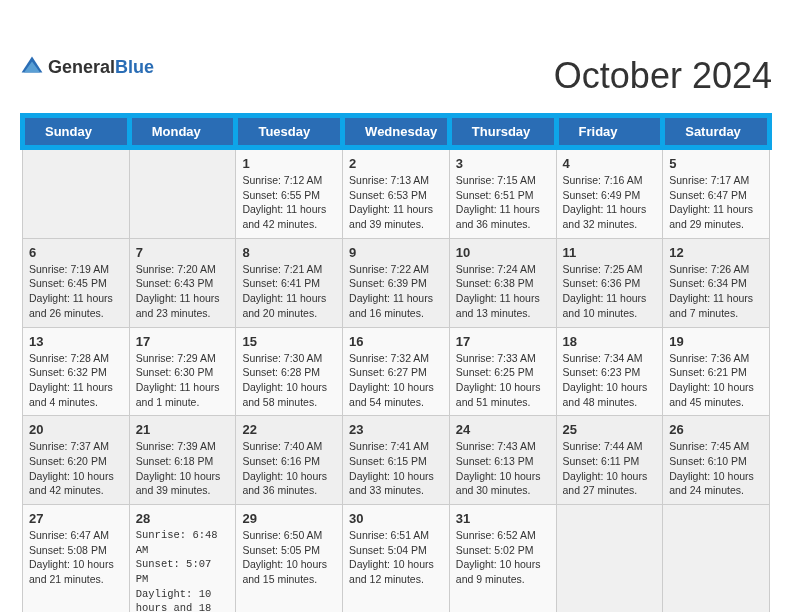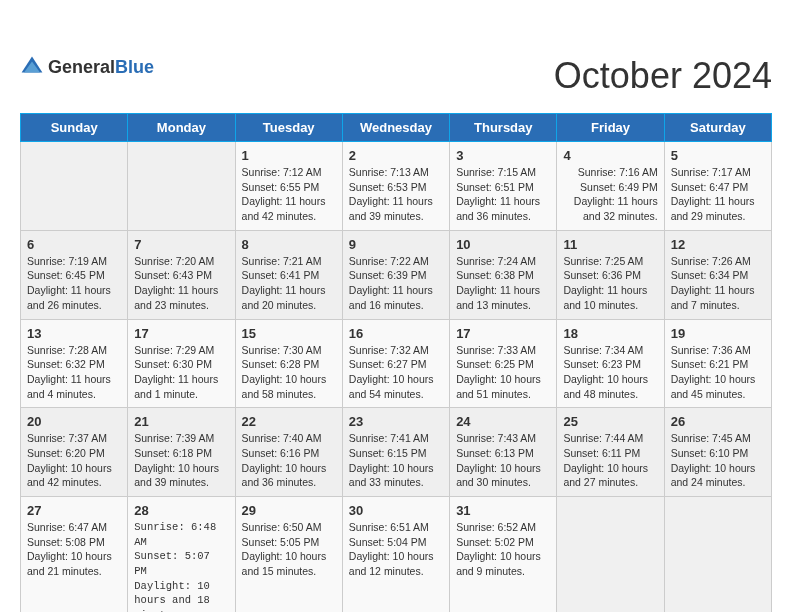--- a/index.html
+++ b/index.html
@@ -39,25 +39,25 @@
       color: #555;
     }
     table {
       width: 100%;
       border-collapse: collapse;
       table-layout: fixed;
     }
     thead tr th {
       background-color: #2a6db5;
       color: #fff;
-      text-align: center;
-      padding: 6px 6px;
+      text-align: left;
+      padding: 6px 20px;
       font-size: 13px;
       font-weight: bold;
-      border: 1px solid #0ea5e9;
+      border: 5px solid #0ea5e9;
     }
     tbody tr td {
       vertical-align: top;
       padding: 6px 6px;
       font-size: 11px;
       color: #333;
       border: 1px solid #ccc;
       height: 80px;
       background: #fff;
     }
@@ -129,21 +129,21 @@
 Daylight: 11 hours and 39 minutes.</div>
         </td>
         <td>
           <span class="day-number">3</span>
           <div class="cell-content" style="white-space: pre-line;">Sunrise: 7:15 AM
 Sunset: 6:51 PM
 Daylight: 11 hours and 36 minutes.</div>
         </td>
         <td>
           <span class="day-number">4</span>
-          <div class="cell-content" style="white-space: pre-line; text-align: right;">Sunrise: 7:16 AM
+          <div class="cell-content" style="white-space: pre-line;">Sunrise: 7:16 AM
 Sunset: 6:49 PM
 Daylight: 11 hours and 32 minutes.</div>
         </td>
         <td>
           <span class="day-number">5</span>
           <div class="cell-content" style="white-space: pre-line;">Sunrise: 7:17 AM
 Sunset: 6:47 PM
 Daylight: 11 hours and 29 minutes.</div>
         </td>
       </tr>

